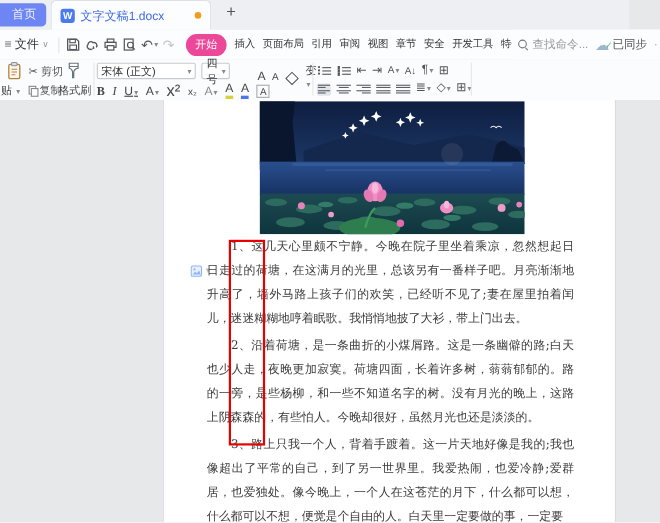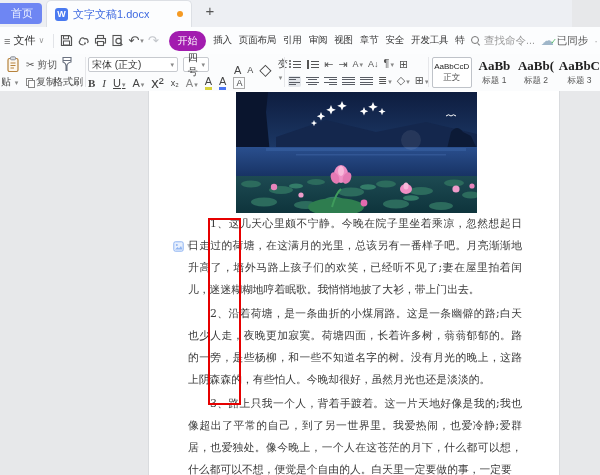--- a/index.html
+++ b/index.html
@@ -23,21 +23,21 @@
   .file-group .ham{color:#666;font-size:11px;}
   .file-group .chev{color:#999;font-size:8px;}
   .vsep{width:1px;height:14px;background:#e2e4e8;margin:0 4px;}
   .qbtn{width:17px;height:18px;display:flex;align-items:center;justify-content:center;color:#555;}
   .qbtn svg{display:block;}
   .undo{font-size:13px;color:#555;margin-left:2px;}
   .redo{font-size:13px;color:#c3c6cb;margin-left:4px;margin-right:4px;}
   .tinycaret{font-size:7px;color:#888;margin-left:1px;}
   .ribbon-tabs{display:flex;align-items:center;gap:7px;margin-left:6px;font-size:9.5px;color:#333;letter-spacing:-0.2px;}
   .rtab{white-space:nowrap;cursor:pointer;}
-  .rtab.active{background:#a21caf;color:#fff;border-radius:10px;padding:3px 9px;font-size:10px;}
+  .rtab.active{background:#ec4899;color:#fff;border-radius:10px;padding:3px 9px;font-size:10px;}
   .frag{width:8px;height:15px;background:#dfe2e6;border-radius:2px;}
   .menubar-right{position:absolute;right:0;top:0;height:27px;background:#fcfdfe;display:flex;align-items:center;gap:6px;padding-left:6px;padding-right:2px;}
   .search{display:flex;align-items:center;gap:4px;color:#999;font-size:10.5px;white-space:nowrap;}
   .mag{position:relative;width:9px;height:9px;flex:0 0 auto;}
   .mag::before{content:"";position:absolute;left:0;top:0;width:6px;height:6px;border:1.4px solid #777;border-radius:50%;}
   .mag::after{content:"";position:absolute;left:7px;top:7px;width:3px;height:1.4px;background:#777;transform:rotate(45deg);transform-origin:0 0;}
   .sync{display:flex;align-items:center;gap:3px;color:#555;font-size:10.5px;white-space:nowrap;}
   .cloud{position:relative;color:#9fb6c9;font-size:13px;line-height:13px;}
   .cloud b{position:absolute;right:-3px;bottom:-1px;color:#52b665;font-size:8px;font-weight:bold;}
   .dotmore{color:#aaa;font-size:11px;}
@@ -296,38 +296,20 @@
             <i></i>
           </span>
         <span class="pglyph"><span>≣</span><span class="tinycaret">▾</span></span>
         <span class="pglyph"><span>◇</span><span class="tinycaret">▾</span></span>
         <span class="pglyph"><span>⊞</span><span class="tinycaret">▾</span></span>
       </div>
     </div>
 
     <div class="tsep" style="left:428px"></div>
 
-    <div class="styles">
-      <div class="stybox sel">
-        <span class="pv">AaBbCcD</span>
-        <span class="lb">正文</span>
-      </div>
-      <div class="stybox">
-        <span class="pv big">AaBb</span>
-        <span class="lb">标题 1</span>
-      </div>
-      <div class="stybox">
-        <span class="pv big">AaBb(</span>
-        <span class="lb">标题 2</span>
-      </div>
-      <div class="stybox">
-        <span class="pv big">AaBbC</span>
-        <span class="lb">标题 3</span>
-      </div>
-    </div>
   </div>
 
   <div class="docarea">
     <div class="page">
 
       <svg class="docimg" viewBox="0 0 241 121" preserveAspectRatio="none">
         <defs>
           <linearGradient id="sky" x1="0" y1="0" x2="0" y2="1">
             <stop offset="0" stop-color="#0e1d3f"></stop>
               <stop offset="1" stop-color="#1c3866"></stop>

